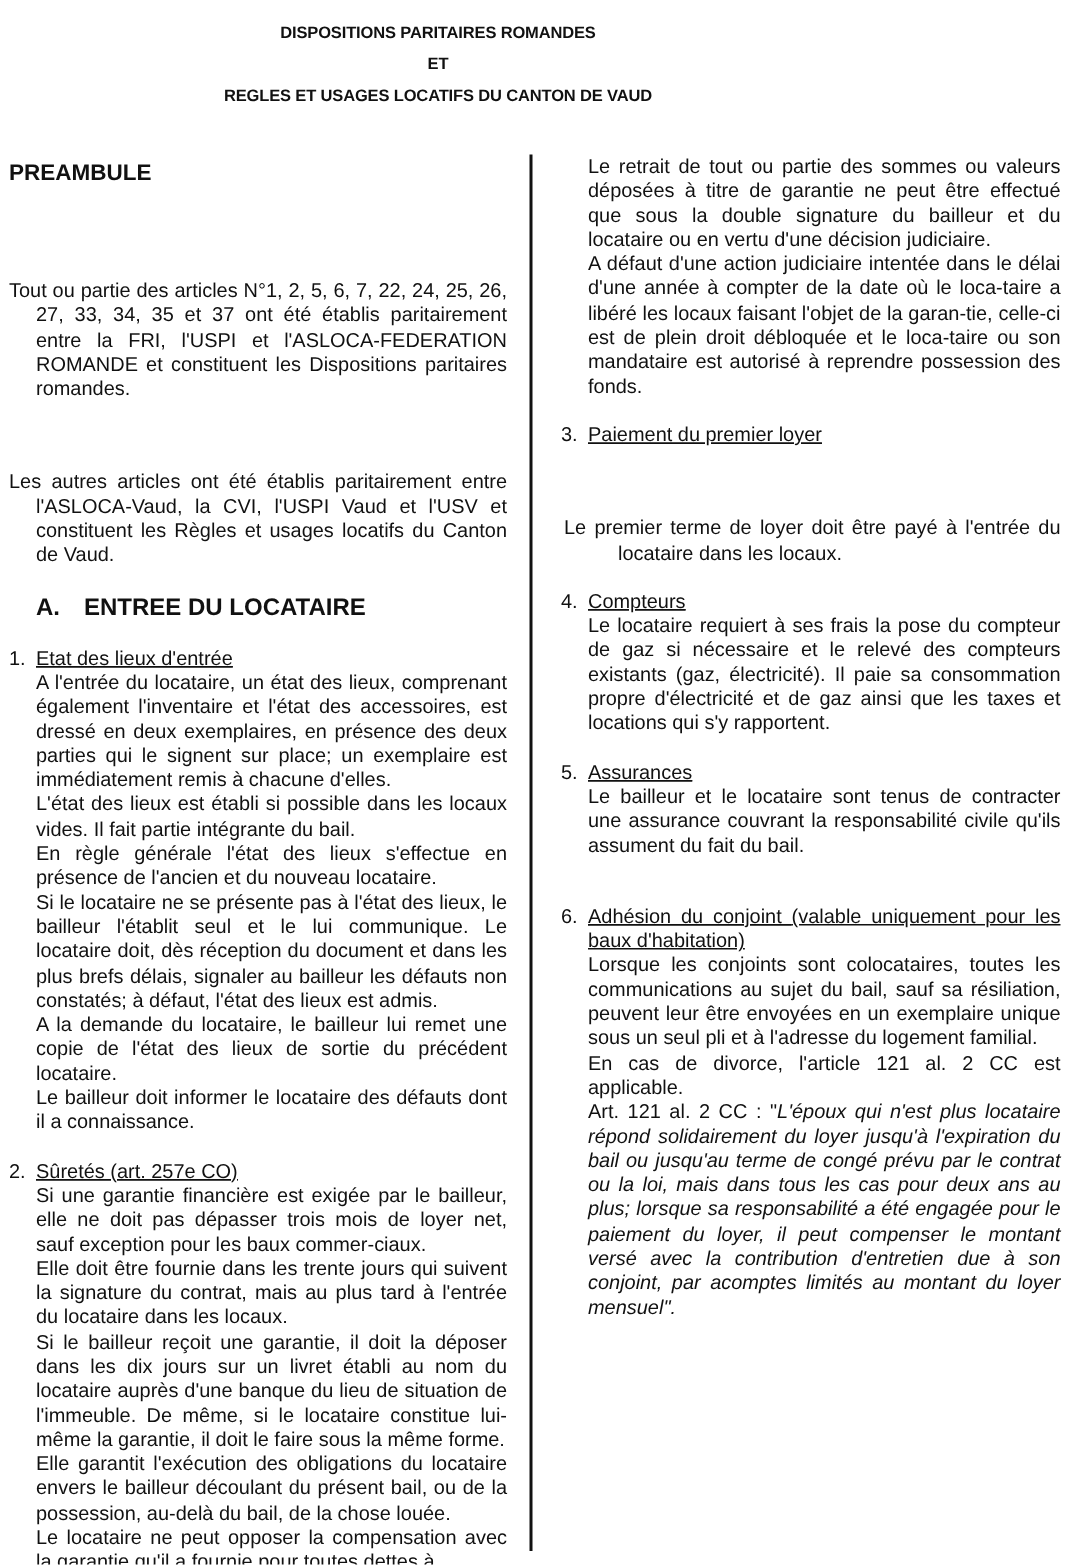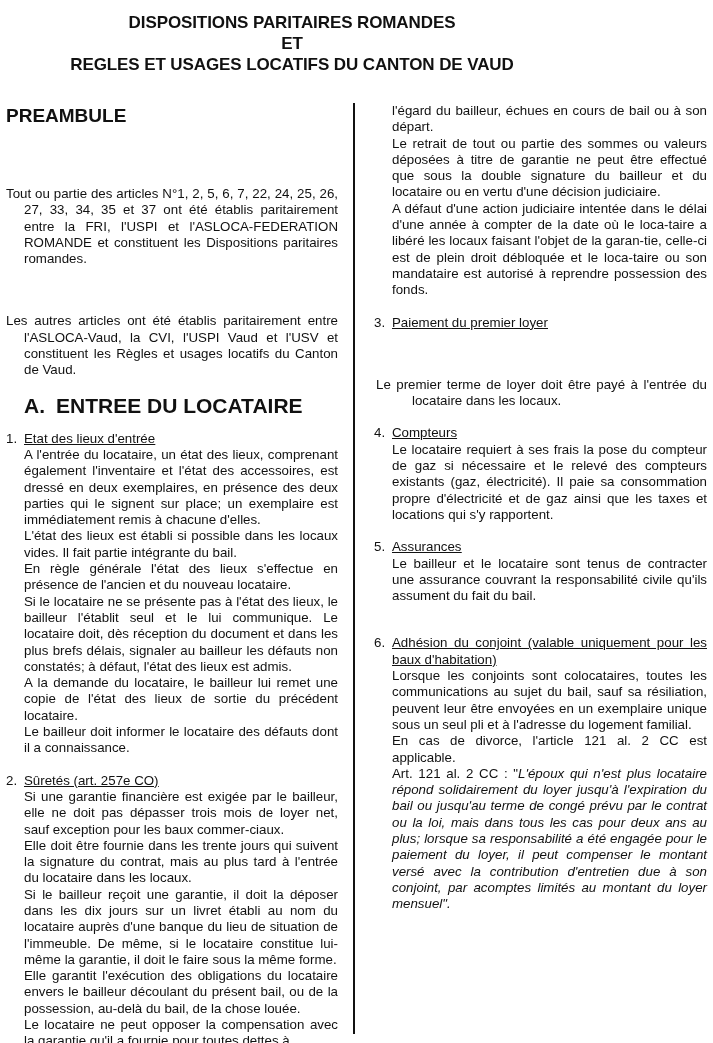--- a/index.html
+++ b/index.html
@@ -1,23 +1,23 @@
 <!DOCTYPE html>
 <html><head>
 <meta charset="utf-8">
 <style>
   html, body { margin: 0; padding: 0; background: #ffffff; }
   body { width: 713px; height: 1043px; position: relative; overflow: hidden; color: #111; font-family: "Liberation Sans", sans-serif; }
-  .title { position: absolute; left: 0; top: 12px; width: 584px; text-align: center; font-weight: bold; font-size: 17px; line-height: 21px; letter-spacing: -0.1px; }
+  .title { position: absolute; left: 0; top: 12px; width: 584px; text-align: center; font-weight: bold; font-size: 11px; line-height: 21px; letter-spacing: -0.1px; }
   .divider { position: absolute; left: 353px; top: 103px; width: 2px; height: 931px; background: #111; }
   .col { position: absolute; font-size: 13.3px; line-height: 16.3px; }
   .col.left { left: 6px; top: 103px; width: 332px; }
   .col.right { left: 374px; top: 103px; width: 333px; }
-  h2.pre { margin: 0; font-size: 19px; font-weight: bold; line-height: 20px; }
-  h2.sec { margin: 0; font-size: 21px; font-weight: bold; line-height: 20px; padding-left: 18px; }
+  h2.pre { margin: 0; font-size: 15px; font-weight: bold; line-height: 20px; }
+  h2.sec { margin: 0; font-size: 16px; font-weight: bold; line-height: 20px; padding-left: 18px; }
   h2.sec .lbl { display: inline-block; width: 32px; }
   p { margin: 0; text-align: justify; }
   .hang { padding-left: 18px; text-indent: -18px; margin-top: 46px; }
   .ind { padding-left: 18px; }
   .art-head { margin: 0; text-decoration: underline; }
   .art-head .num { display: inline-block; width: 18px; }
   .u { text-decoration: underline; }
   .it { font-style: italic; }
   .gap-s { height: 16px; }
 </style>
@@ -60,21 +60,20 @@
     <p class="ind">Si une garantie financière est exigée par le bailleur, elle ne doit pas dépasser trois mois de loyer net, sauf exception pour les baux commer-ciaux.</p>
     <p class="ind">Elle doit être fournie dans les trente jours qui suivent la signature du contrat, mais au plus tard à l'entrée du locataire dans les locaux.</p>
     <p class="ind">Si le bailleur reçoit une garantie, il doit la déposer dans les dix jours sur un livret établi au nom du locataire auprès d'une banque du lieu de situation de l'immeuble. De même, si le locataire constitue lui-même la garantie, il doit le faire sous la même forme.</p>
     <p class="ind">Elle garantit l'exécution des obligations du locataire envers le bailleur découlant du présent bail, ou de la possession, au-delà du bail, de la chose louée.</p>
     <p class="ind">Le locataire ne peut opposer la compensation avec la garantie qu'il a fournie pour toutes dettes à</p>
   </div>
 </div>
 
 <div class="col right">
   <div>
-    <p class="ind">l'égard du bailleur, échues en cours de bail ou à son départ.</p>
     <p class="ind">Le retrait de tout ou partie des sommes ou valeurs déposées à titre de garantie ne peut être effectué que sous la double signature du bailleur et du locataire ou en vertu d'une décision judiciaire.</p>
     <p class="ind">A défaut d'une action judiciaire intentée dans le délai d'une année à compter de la date où le loca-taire a libéré les locaux faisant l'objet de la garan-tie, celle-ci est de plein droit débloquée et le loca-taire ou son mandataire est autorisé à reprendre possession des fonds.</p>
   </div>
 
   <div class="gap-s"></div>
 
   <div style="margin-left:-18px">
     <p class="art-head" style="padding-left:18px"><span class="num">3.</span><span class="u">Paiement du premier loyer</span></p>
     <p class="hang" style="padding-left:56px;text-indent:-36px">Le premier terme de loyer doit être payé à l'entrée du locataire dans les locaux.</p>
   </div>

